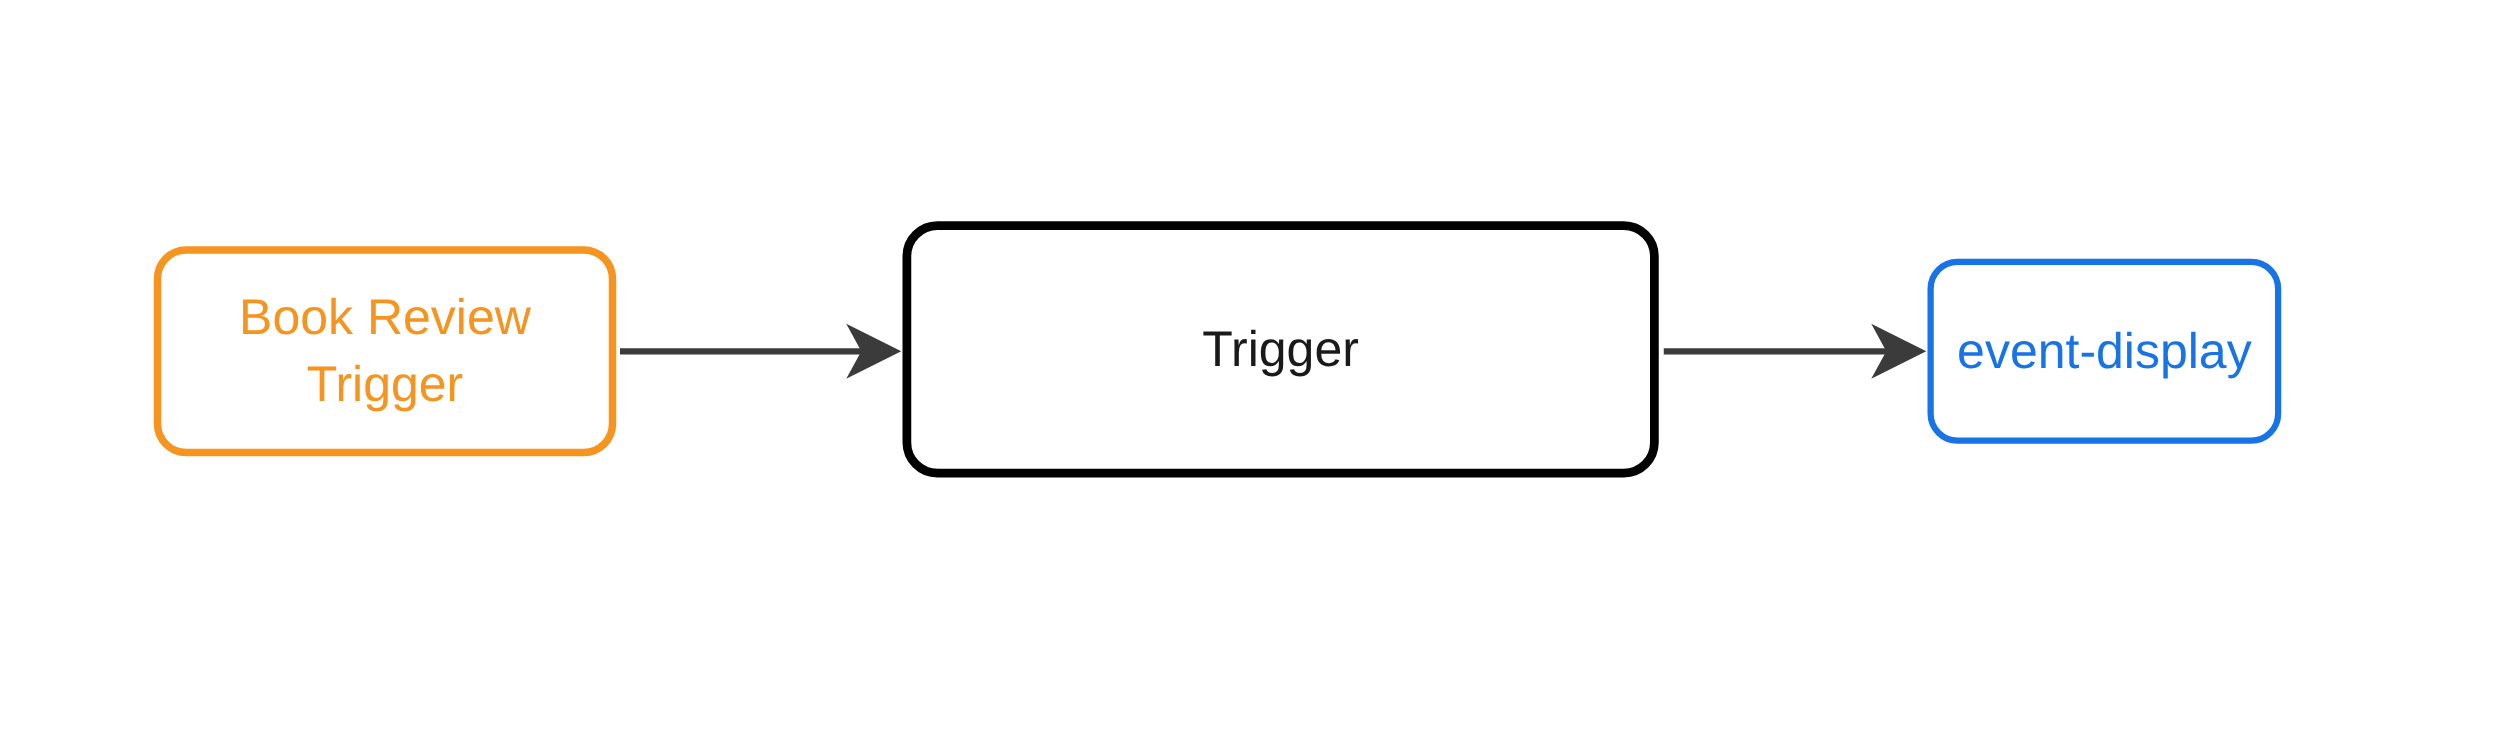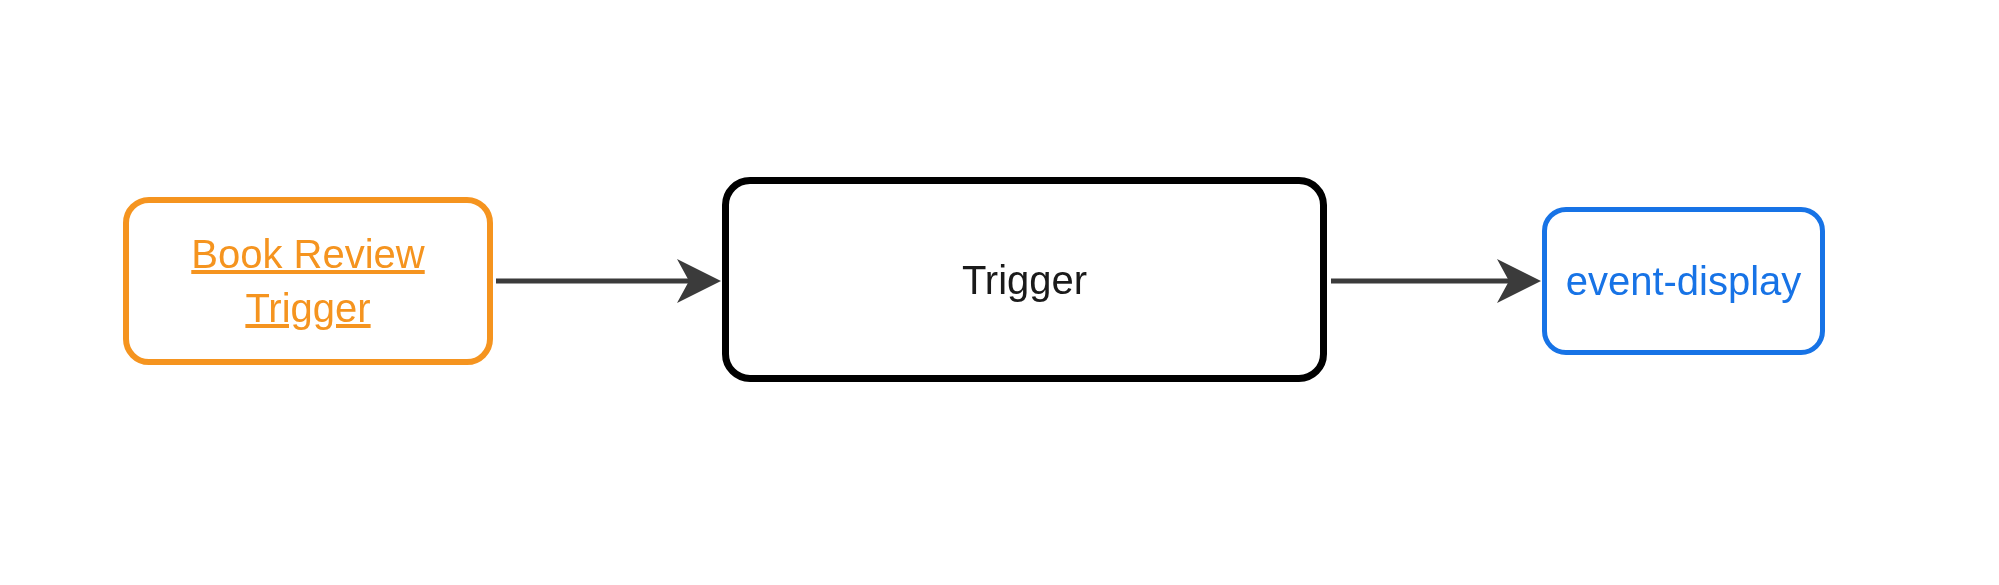--- a/index.html
+++ b/index.html
@@ -53,21 +53,20 @@
     display: block;
   }
   #node-broker {
     left: 123px;
     top: 197px;
     width: 370px;
     height: 168px;
     border: 6px solid var(--color-broker, #f5941f);
     border-radius: 26px;
     color: var(--color-broker, #f5941f);
-    text-decoration: underline;
   }
   #node-trigger {
     left: 722px;
     top: 177px;
     width: 605px;
     height: 205px;
     border: 7px solid var(--color-trigger-border, #000000);
     border-radius: 28px;
     color: var(--color-trigger-text, #1a1a1a);
     text-align: center;

